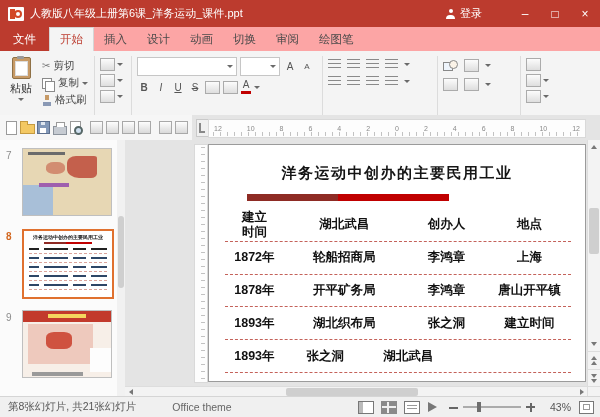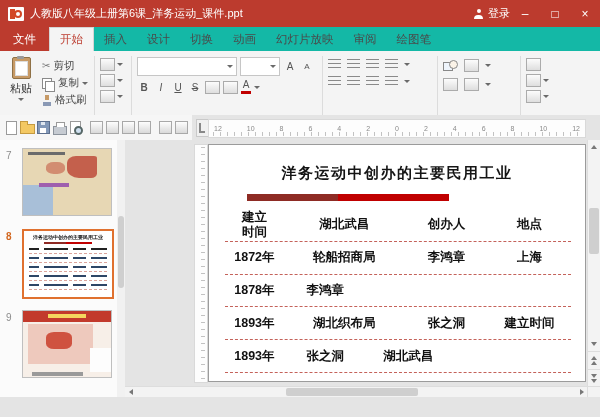--- a/index.html
+++ b/index.html
@@ -7,28 +7,28 @@
   .window{position:relative;width:600px;height:417px;overflow:hidden;background:#e4e4e4;font-size:11px;color:#333}
   i{display:block}
 
   
   .titlebar{position:absolute;top:0;left:0;right:0;height:27px;background:#bc3b2e;display:flex;align-items:center;color:#fff}
   .app-icon{width:16px;height:14px;margin:0 6px 0 8px;background:#fdfdfd;border-radius:1px;position:relative;flex:none}
   .app-icon::before{content:"";position:absolute;left:2px;top:2px;width:5px;height:10px;background:#d24726}
   .app-icon::after{content:"";position:absolute;right:2px;top:3px;width:4px;height:4px;border:2px solid #d24726;border-radius:50%}
   .tb-title{font-size:11px;white-space:nowrap}
   .tb-right{margin-left:auto;display:flex;align-items:center;height:100%}
-  .login{display:flex;align-items:center;gap:5px;font-size:11px;margin-right:0}
+  .login{display:flex;align-items:center;gap:5px;font-size:11px;margin-right:28px}
   .person{width:9px;height:10px;position:relative}
   .person::before{content:"";position:absolute;left:2.5px;top:0;width:4px;height:4px;border-radius:50%;background:#fff}
   .person::after{content:"";position:absolute;left:0;bottom:0;width:9px;height:4px;border-radius:4px 4px 0 0;background:#fff}
   .win-btn{width:30px;height:27px;display:flex;align-items:center;justify-content:center;font-size:12px;color:#fff}
 
   
-  .tabrow{position:absolute;top:27px;left:0;right:0;height:24px;background:#14b8a6;border-bottom:1px solid #d5d5d5;display:flex;align-items:stretch;font-size:11.5px}
+  .tabrow{position:absolute;top:27px;left:0;right:0;height:24px;background:#fca5a5;border-bottom:1px solid #d5d5d5;display:flex;align-items:stretch;font-size:11.5px}
   .tab{display:flex;align-items:center;padding:0 10px;color:#4a4a4a;white-space:nowrap}
   .tab.file{background:#bc3b2e;color:#fff;padding:0 13px}
   .tab.active{background:#f4f4f4;border:1px solid #d5d5d5;border-bottom:1px solid #f4f4f4;color:#bc3b2e;margin-bottom:-1px}
 
   
   .ribbon{position:absolute;top:51px;left:0;right:0;height:64px;background:#f4f4f4;border-bottom:1px solid #d0d0d0;display:flex;align-items:stretch;padding:3px 2px 2px 3px}
   .vsep{width:1px;background:#dcdcdc;margin:2px 3px;flex:none}
   .grp{display:flex;flex:none}
   .caret{width:0;height:0;border-left:3px solid transparent;border-right:3px solid transparent;border-top:3px solid #6a6a6a;flex:none}
 
@@ -198,23 +198,22 @@
       <div class="win-btn">□</div>
       <div class="win-btn">×</div>
     </div>
   </div>
 
   <div class="tabrow">
     <div class="tab file">文件</div>
     <div class="tab active">开始</div>
     <div class="tab">插入</div>
     <div class="tab">设计</div>
+    <div class="tab">动画</div>
     <div class="tab">切换</div>
-    <div class="tab">动画</div>
-    <div class="tab">幻灯片放映</div>
     <div class="tab">审阅</div>
     <div class="tab">绘图笔</div>
   </div>
 
   <div class="ribbon">
     <div class="grp">
       <div class="paste-btn">
         <div class="clip-icon"></div>
         <span>粘贴</span>
         <div class="caret"></div>
@@ -474,21 +473,23 @@
           <div class="c3">地点</div>
         </div>
         <div class="t-row">
           <div class="c0">1872年</div>
           <div class="c1">轮船招商局</div>
           <div class="c2">李鸿章</div>
           <div class="c3">上海</div>
         </div>
         <div class="t-row">
           <div class="c0">1878年</div>
+          <div class="c1">开平矿务局</div>
           <div class="c2">李鸿章</div>
+          <div class="c3">唐山开平镇</div>
         </div>
         <div class="t-row">
           <div class="c0">1893年</div>
           <div class="c1">湖北织布局</div>
           <div class="c2">张之洞</div>
           <div class="c3">建立时间</div>
         </div>
         <div class="t-row">
           <div class="c0">1893年</div>
           <div class="c2">张之洞</div>
@@ -524,14 +525,32 @@
       </div>
     <div class="h-track">
         <div class="h-thumb"></div>
       </div>
     <div class="h-btn">
         <div class="tri-r"></div>
       </div>
   </div>
   <div class="corner"></div>
 
+  <div class="statusbar">
+    <span class="st-info">第8张幻灯片, 共21张幻灯片</span>
+    <span class="st-theme">Office theme</span>
+    <div class="st-spacer"></div>
+    <div class="views">
+      <div class="vw normal"></div>
+      <div class="vw sorter"></div>
+      <div class="vw reading"></div>
+      <div class="vw show"></div>
+    </div>
+    <div class="zoom-out"></div>
+    <div class="zslider">
+        <div class="zthumb"></div>
+      </div>
+    <div class="zoom-in"></div>
+    <span class="zpct">43%</span>
+    <div class="fit"></div>
+  </div>
 
 </div>
 
 </body></html>

